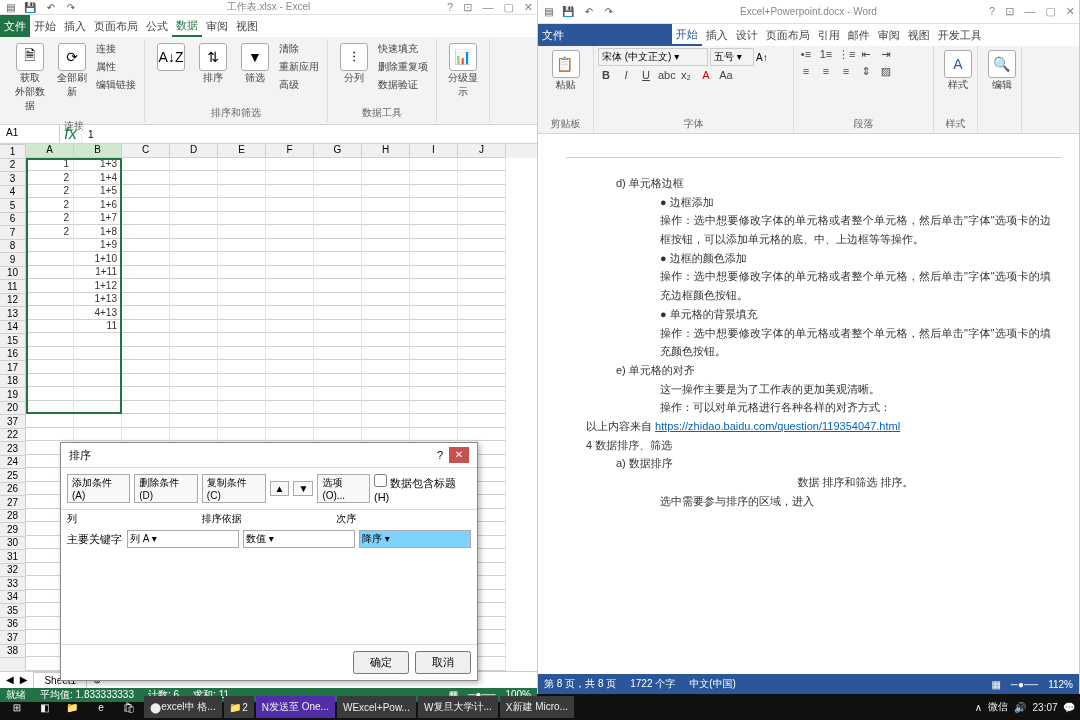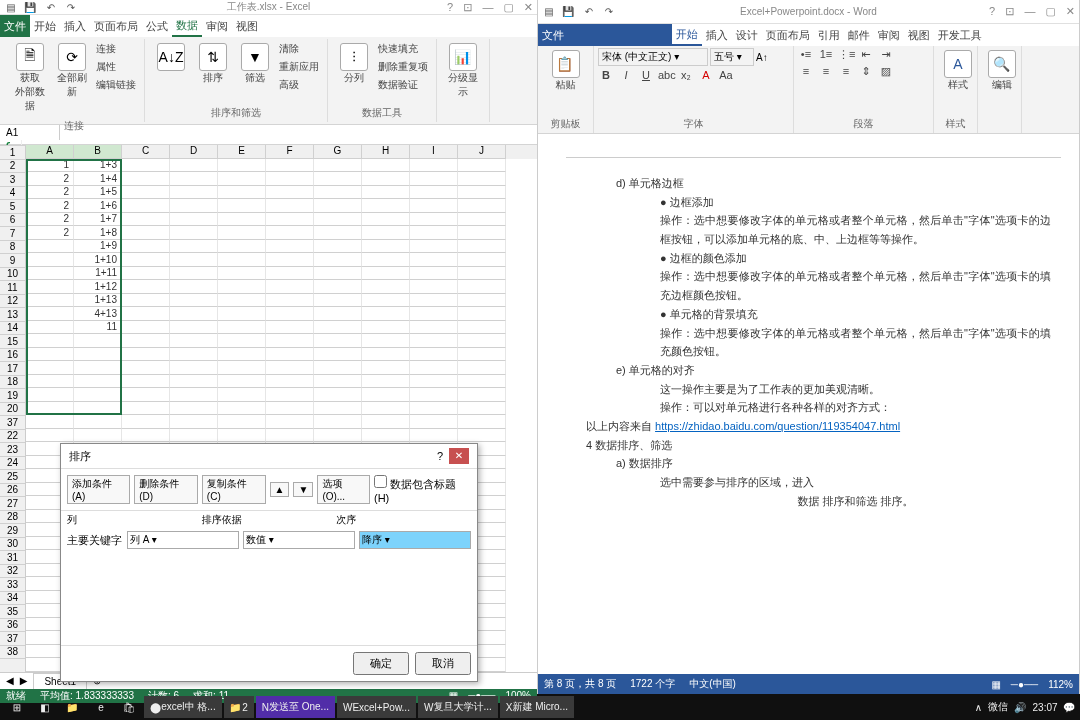--- a/index.html
+++ b/index.html
@@ -24,21 +24,21 @@
 .avatar { width: 16px; height: 16px; border-radius: 50%; background: #e2c08d; }
 .ribbon { height: 88px; background: #f3f3f3; border-bottom: 1px solid #d4d4d4; display: flex; padding: 2px 4px; font-size: 10px; }
 .rgroup { display: flex; flex-direction: column; align-items: center; border-right: 1px solid #ddd; padding: 0 4px; }
 .rgroup .body { flex: 1; display: flex; align-items: flex-start; gap: 2px; padding: 2px; }
 .rgroup .lbl { font-size: 10px; color: #666; padding: 2px 0; }
 .bigbtn { display: flex; flex-direction: column; align-items: center; padding: 2px 4px; width: 40px; }
 .bigbtn .ic { width: 28px; height: 28px; background: #fff; border: 1px solid #aaa; border-radius: 3px; display:flex; align-items:center; justify-content:center; font-size:14px; }
 .bigbtn span { font-size: 10px; color: #444; text-align:center; }
 .smline { display: flex; flex-direction: column; gap: 2px; font-size: 10px; color: #444; }
 .smline div { white-space: nowrap; padding: 1px 2px; }
-.formulabar { height: 20px; display: flex; border-bottom: 1px solid #d4d4d4; flex-direction: column; }
+.formulabar { height: 20px; display: flex; border-bottom: 1px solid #d4d4d4; }
 .namebox { width: 60px; border-right: 1px solid #ccc; padding: 2px 6px; font-size: 10px; }
 .fxarea { flex:1; display:flex; align-items:center; }
 .fx { width: 22px; text-align: center; font-style: italic; color: #15803d; border-right:1px solid #eee;}
 .fval { padding: 2px 6px; font-size: 10px; }
 .grid { flex: 1; display: flex; position: relative; background:#fff; }
 .rows { width: 26px; background: #f0f0f0; border-right: 1px solid #ccc; }
 .rowh, .cel { height: 13.5px; font-size: 10px; display: flex; align-items: center; justify-content: center; border-bottom: 1px solid #d0d0d0; }
 .cols { flex: 1; }
 .colheads { display: flex; background: #f0f0f0; height: 13.5px;}
 .colh { width: 48px; border-right: 1px solid #d0d0d0; border-bottom: 1px solid #d0d0d0; font-size: 10px; text-align: center; }
@@ -870,22 +870,22 @@
         <p class="indent">●    边框的颜色添加</p>
         <p class="indent">操作：选中想要修改字体的单元格或者整个单元格，然后单击"字体"选项卡的填充边框颜色按钮。</p>
         <p class="indent">●    单元格的背景填充</p>
         <p class="indent">操作：选中想要修改字体的单元格或者整个单元格，然后单击"字体"选项卡的填充颜色按钮。</p>
         <p class="point">e)    单元格的对齐</p>
         <p class="indent">这一操作主要是为了工作表的更加美观清晰。</p>
         <p class="indent">操作：可以对单元格进行各种各样的对齐方式：</p>
         <p><span>以上内容来自 </span><a class="link">https://zhidao.baidu.com/question/119354047.html</a></p>
         <p>4    数据排序、筛选</p>
         <p class="point">a)    数据排序</p>
+        <p class="indent" style="text-align:center">数据    排序和筛选    排序。</p>
         <p class="indent">选中需要参与排序的区域，进入</p>
-        <p class="indent" style="text-align:center">数据    排序和筛选    排序。</p>
       </div>
     </div>
     <div class="statusbar wordstatus">
       <span>第 8 页，共 8 页</span>
       <span>1722 个字</span>
       <span>中文(中国)</span>
       <div class="right">
         <span>▦</span>
         <span>─●──</span>
         <span>112%</span>

